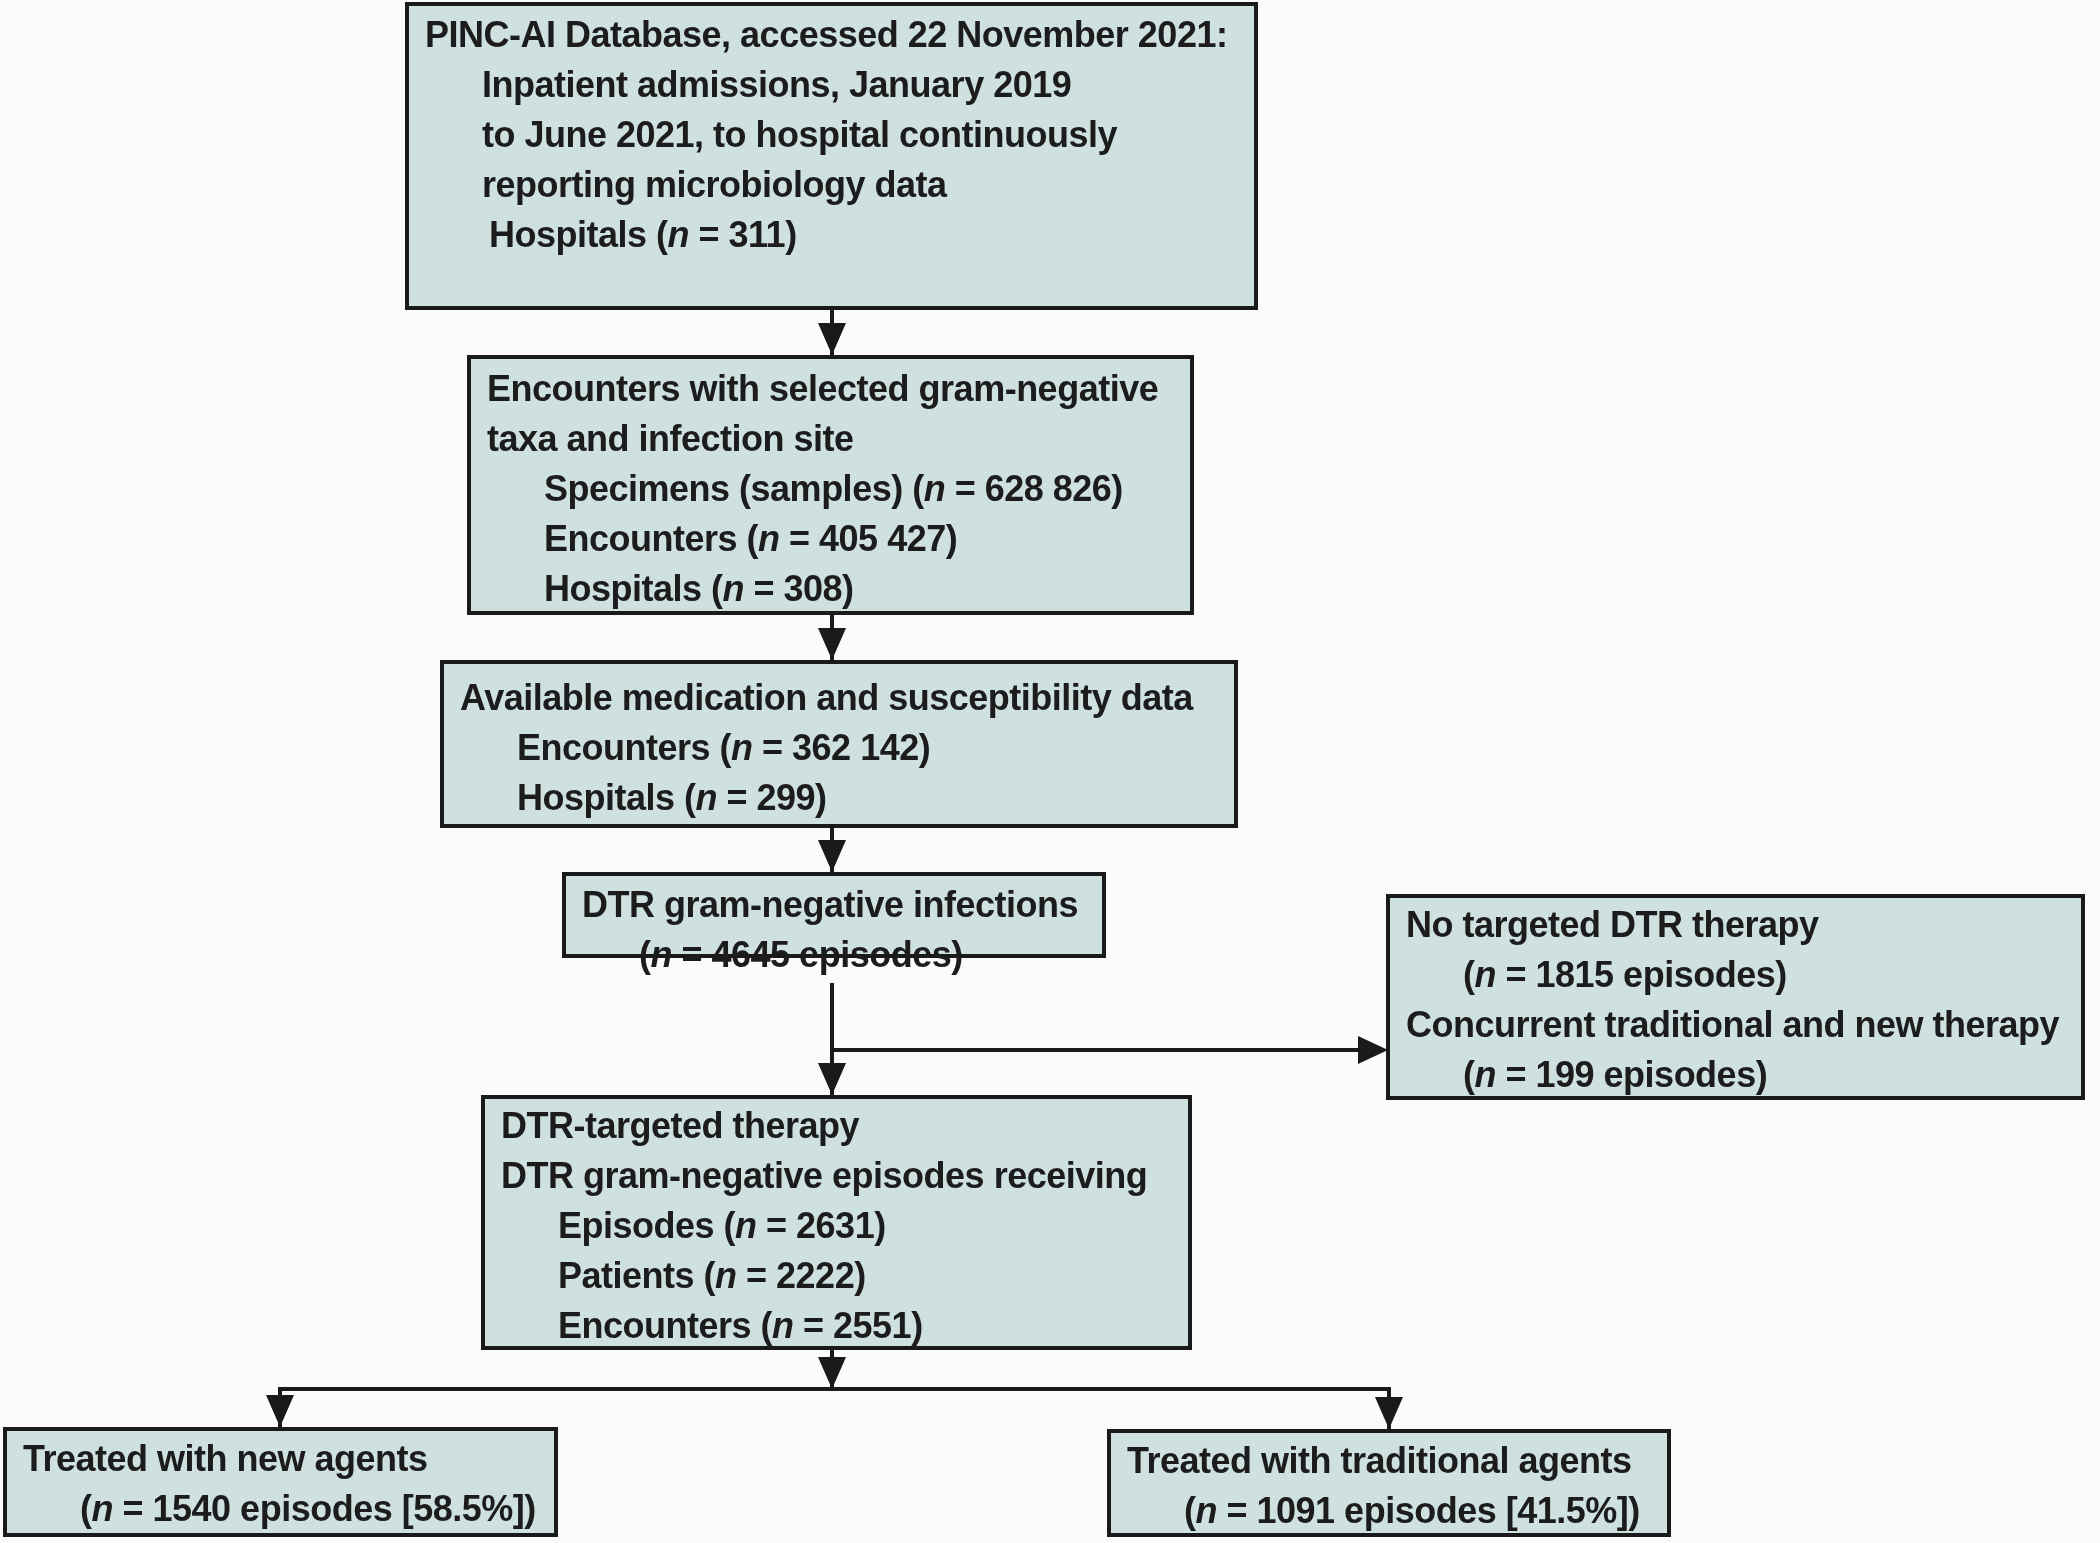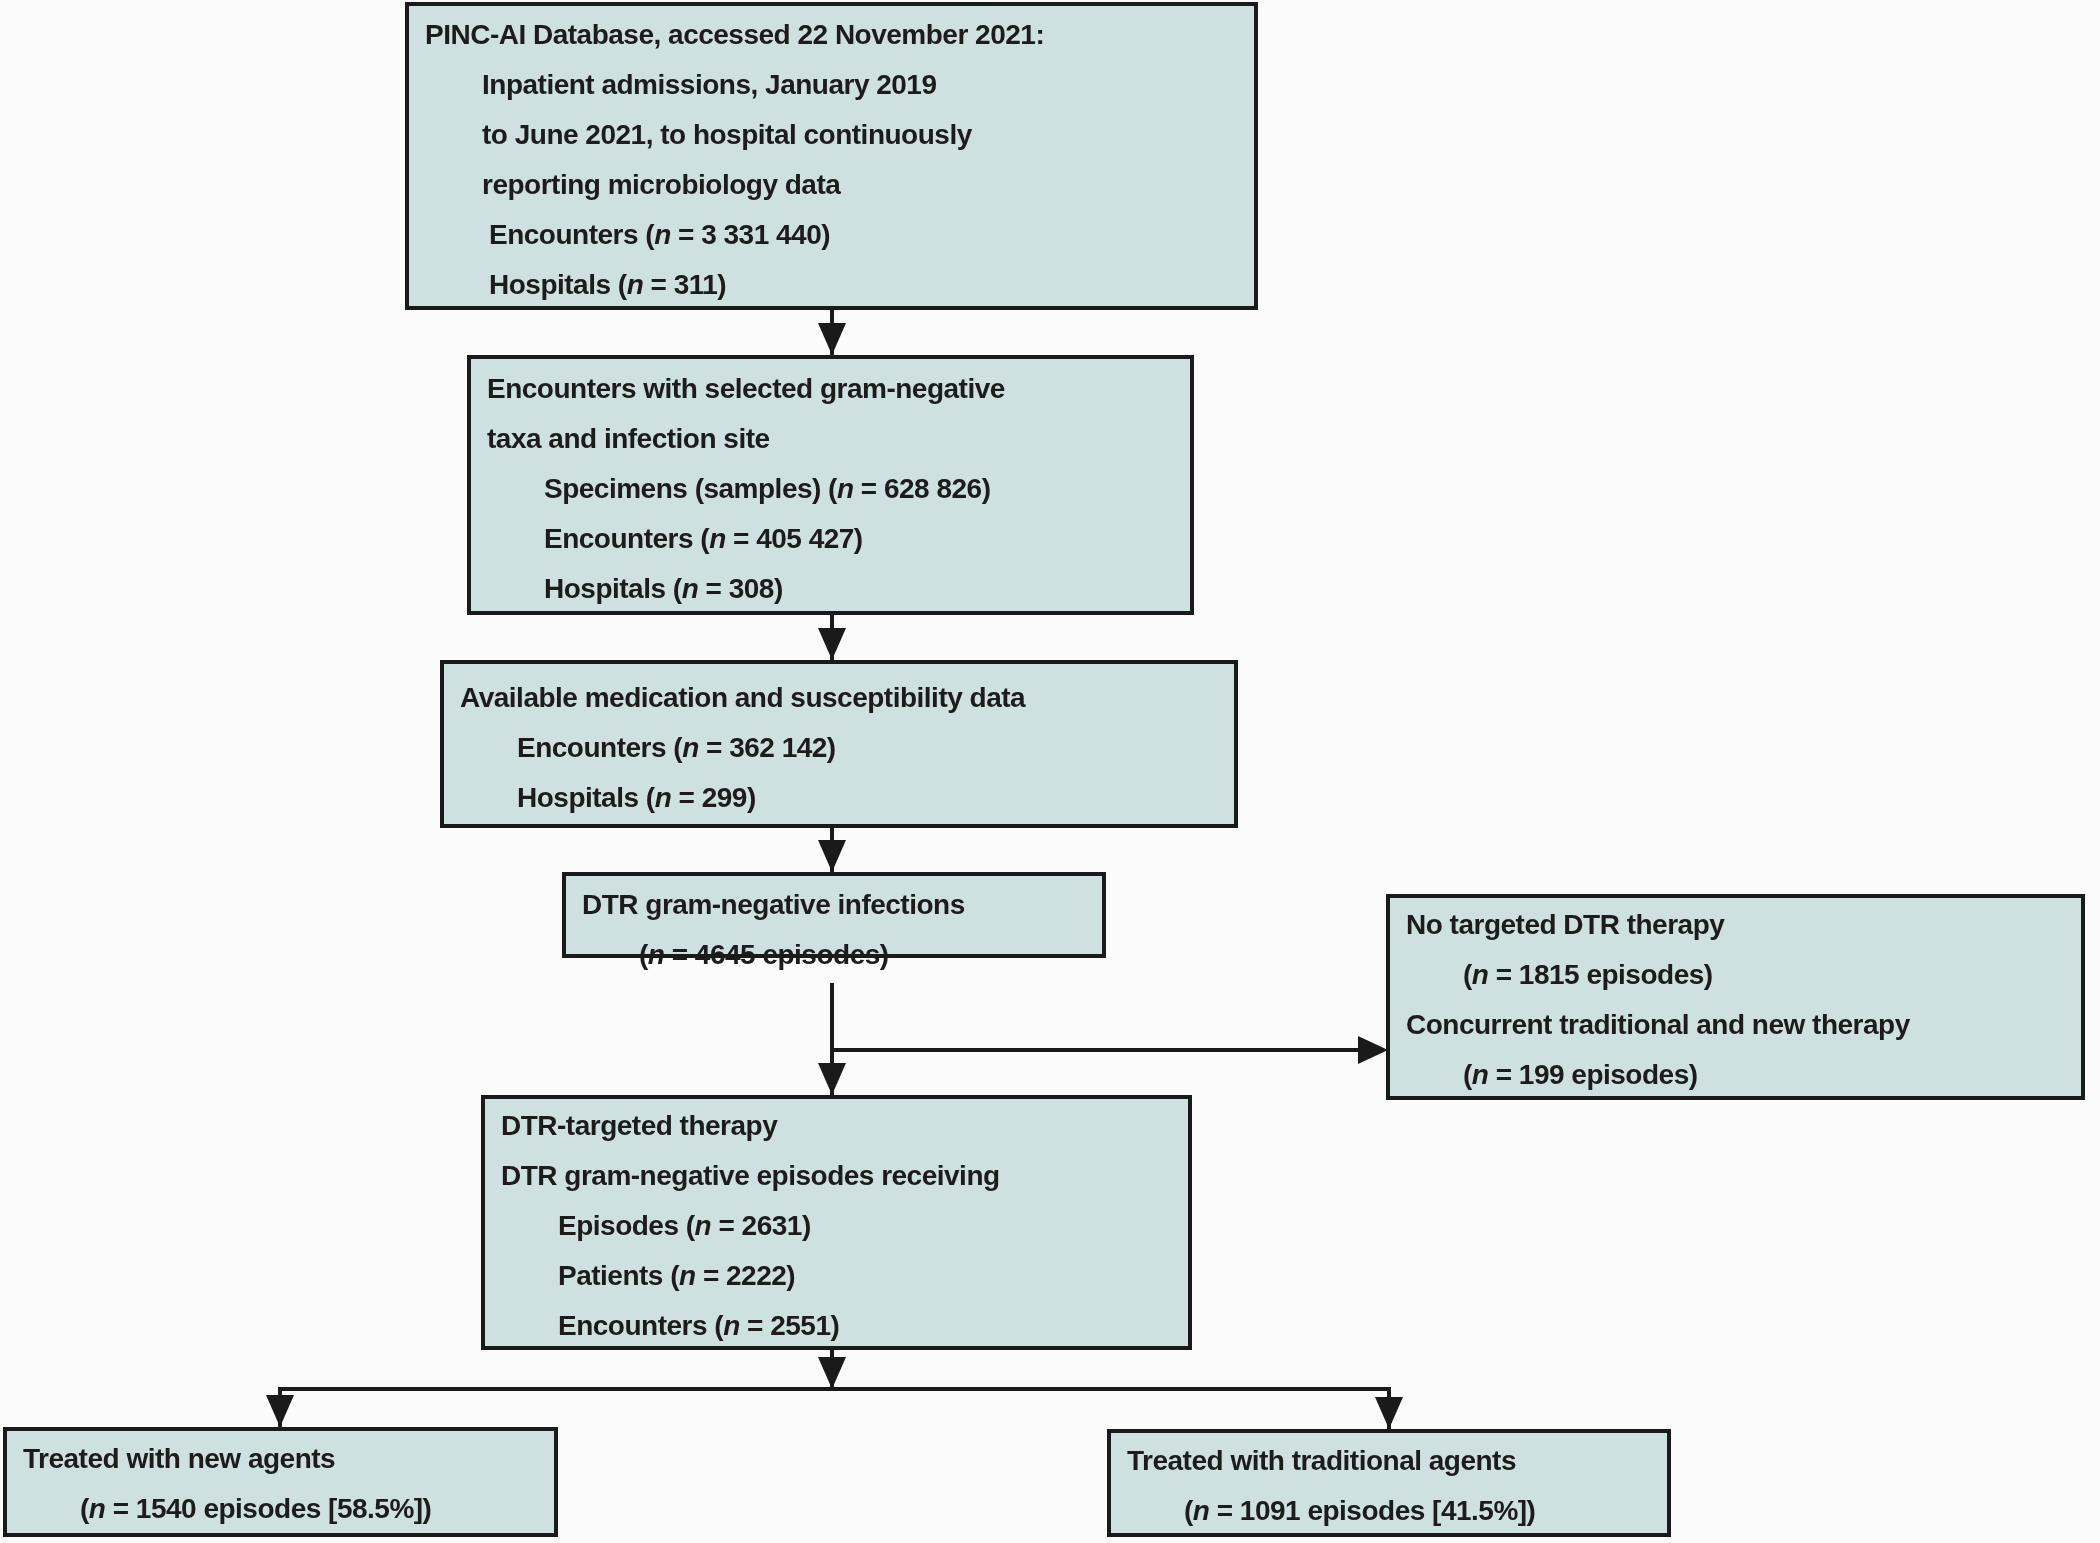--- a/index.html
+++ b/index.html
@@ -8,21 +8,21 @@
     --line:#1a1a1a;
     --text:#1c1c1c;
   }
   html,body{margin:0;padding:0;background:var(--bg);}
   #figure{
     position:relative;
     width:2100px;height:1543px;
     background:var(--bg);
     font-family:"Liberation Sans",sans-serif;
     font-weight:bold;
-    font-size:28px;
+    font-size:36px;
     line-height:50px;
     letter-spacing:-0.5px;
     color:var(--text);
     overflow:hidden;
   }
   .fc-box{
     position:absolute;
     box-sizing:border-box;
     background:var(--fill);
     border:4px solid var(--line);
@@ -50,21 +50,20 @@
 </head>
 <body>
 
 <div id="figure">
 
   <div class="fc-box" id="box-database" style="left:405px;  top:2px;    width:853px; height:308px; padding-top:4px;">
       <div class="fc-line ind0">PINC-AI Database, accessed 22 November 2021:</div>
       <div class="fc-line ind1">Inpatient admissions, January 2019</div>
       <div class="fc-line ind1">to June 2021, to hospital continuously</div>
       <div class="fc-line ind1">reporting microbiology data</div>
-      <div class="fc-line ind2">Encounters (<i>n</i> = 3 331 440)</div>
       <div class="fc-line ind2">Hospitals (<i>n</i> = 311)</div>
     </div>
   <div class="fc-box" id="box-taxa" style="left:467px;  top:355px;  width:727px; height:260px; padding-top:5px;">
       <div class="fc-line ind0">Encounters with selected gram-negative</div>
       <div class="fc-line ind0">taxa and infection site</div>
       <div class="fc-line ind1">Specimens (samples) (<i>n</i> = 628 826)</div>
       <div class="fc-line ind1">Encounters (<i>n</i> = 405 427)</div>
       <div class="fc-line ind1">Hospitals (<i>n</i> = 308)</div>
     </div>
   <div class="fc-box" id="box-medsusc" style="left:440px;  top:660px;  width:798px; height:168px; padding-top:9px;">

